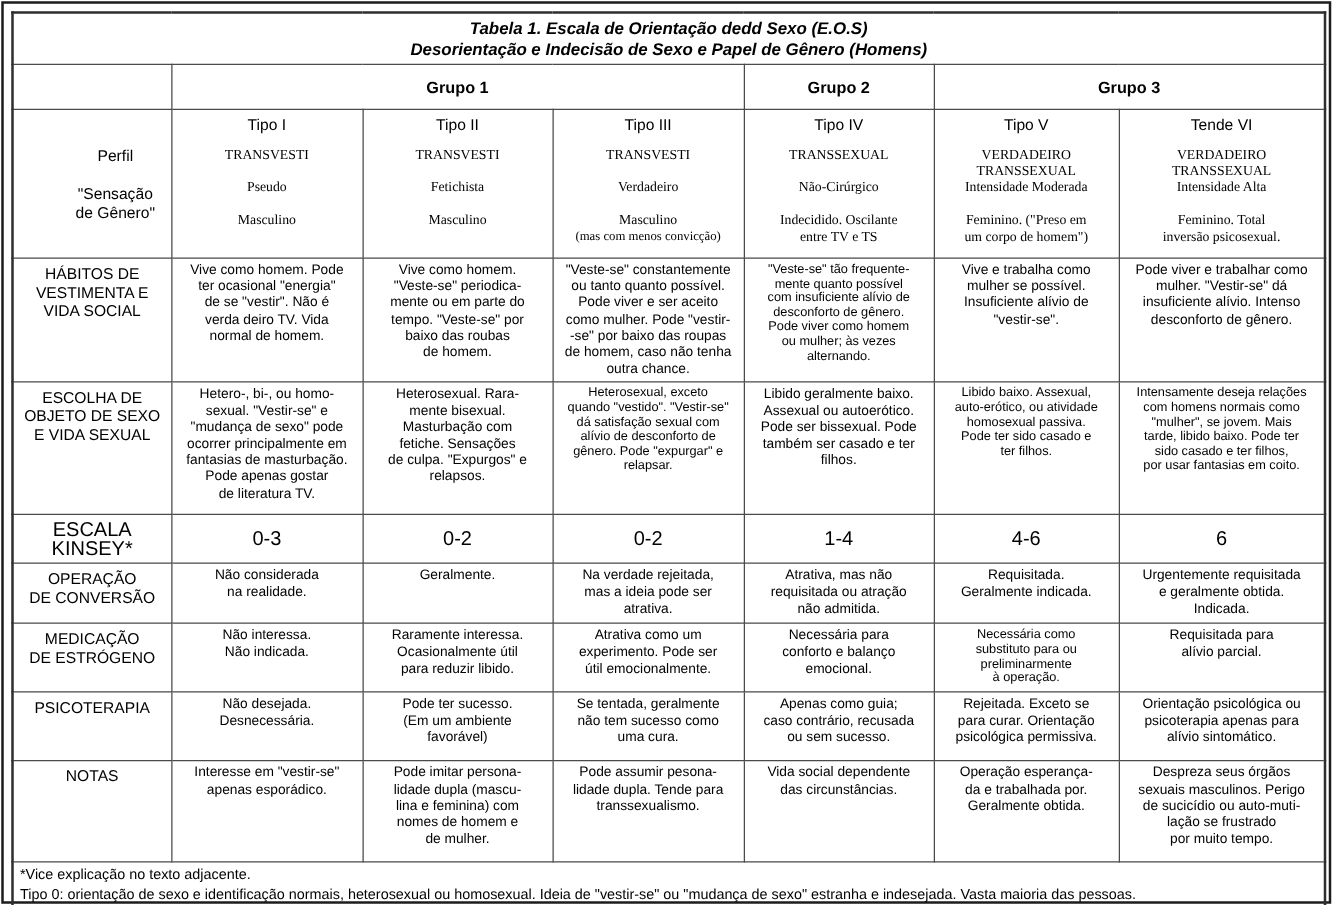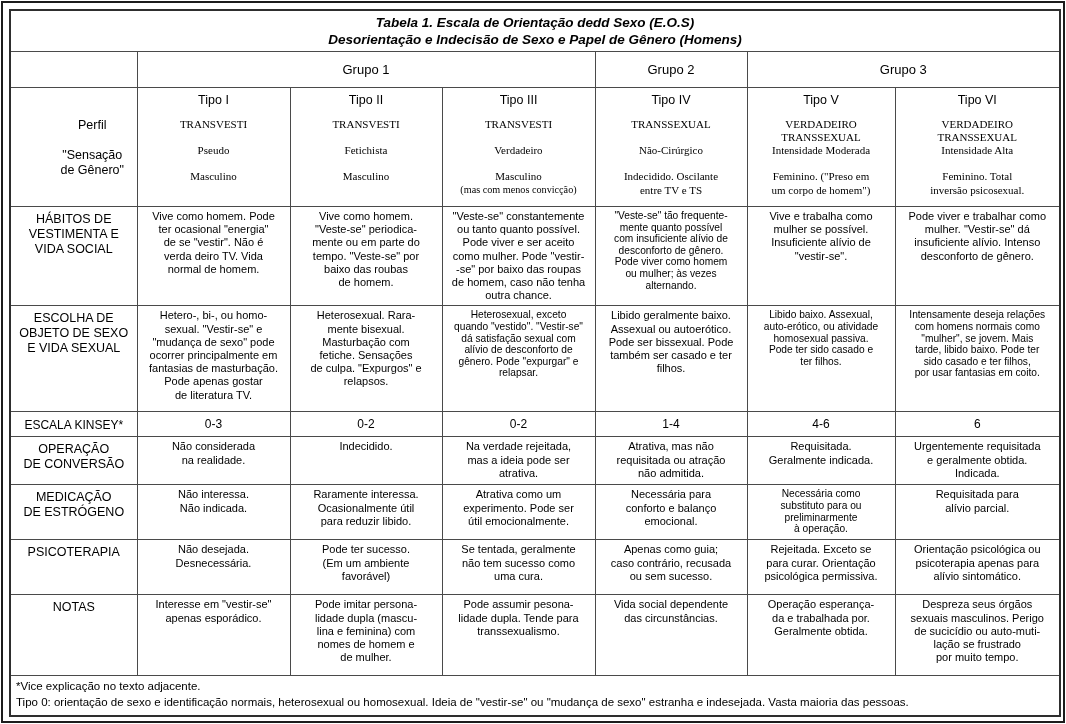--- a/index.html
+++ b/index.html
@@ -8,26 +8,26 @@
   .page-frame { position:absolute; inset:1px; border:2px solid #1c1c1c; }
   table.eos { position:absolute; left:6px; top:6px; width:1050px;
               border-collapse:collapse; table-layout:fixed;
               border:2px solid #2e2e2e; }
   td { border:1px solid #4a4a4a; text-align:center; vertical-align:top;
        padding:3px 1px; font-size:11px; line-height:13.2px; }
   .para { white-space:pre-line; }
   .para.small { font-size:10.2px; line-height:11.6px; }
   td.title-cell { padding-top:4px; }
   td.title-cell .title-line { font-size:13.5px; font-weight:bold; font-style:italic; line-height:16.5px; }
-  td.grupo-cell { font-weight:normal; font-size:13px; vertical-align:middle; padding:2px; }
+  td.grupo-cell { font-weight:bold; font-size:13px; vertical-align:middle; padding:2px; }
   td.tipo-cell { font-size:12.5px; border-bottom:none; vertical-align:middle; padding-top:4px; }
   tr.r-perfil td { border-top:none; padding-top:6px;font-family:Liberation Serif, serif; }
   td.lbl { font-size:12.5px; line-height:15px; padding-top:5px; }
   td.perfil-lbl { vertical-align:middle;padding-left:38px; }
-  tr.r-kinsey td { font-size:12px; vertical-align:middle; }
+  tr.r-kinsey td { font-size:16px; vertical-align:middle; }
   td.foot-cell { text-align:left; padding:3px 5px; }
   td.foot-cell .foot-line { font-size:11.5px; line-height:15.5px; white-space:nowrap; }
   tr.r-title    { height:38px;border-radius:20px; }
   tr.r-grupo    { height:36px; }
   tr.r-tipo     { height:24px; }
   tr.r-perfil   { height:95px; }
   tr.r-habitos  { height:90px; }
   tr.r-escolha  { height:106px; }
   tr.r-kinsey   { height:25px; }
   tr.r-operacao { height:48px; }
@@ -68,21 +68,21 @@
             <div class="para">Perfil
 
 "Sensação
 de Gênero"</div>
           </td>
           <td class="tipo-cell">Tipo I</td>
           <td class="tipo-cell">Tipo II</td>
           <td class="tipo-cell">Tipo III</td>
           <td class="tipo-cell">Tipo IV</td>
           <td class="tipo-cell">Tipo V</td>
-          <td class="tipo-cell">Tipo VI</td>
+          <td class="tipo-cell">Tende VI</td>
         </tr>
         <tr class="r-perfil">
           <td>
             <div class="para">TRANSVESTI
 
 Pseudo
 
 Masculino</div>
           </td>
           <td>
@@ -257,21 +257,21 @@
         <tr class="r-operacao">
           <td class="lbl">
             <div class="para">OPERAÇÃO
 DE CONVERSÃO</div>
           </td>
           <td>
             <div class="para">Não considerada
 na realidade.</div>
           </td>
           <td>
-            <div class="para">Indecidido.</div>
+            <div class="para">Geralmente.</div>
           </td>
           <td>
             <div class="para">Na verdade rejeitada,
 mas a ideia pode ser
 atrativa.</div>
           </td>
           <td>
             <div class="para">Atrativa, mas não
 requisitada ou atração
 não admitida.</div>

